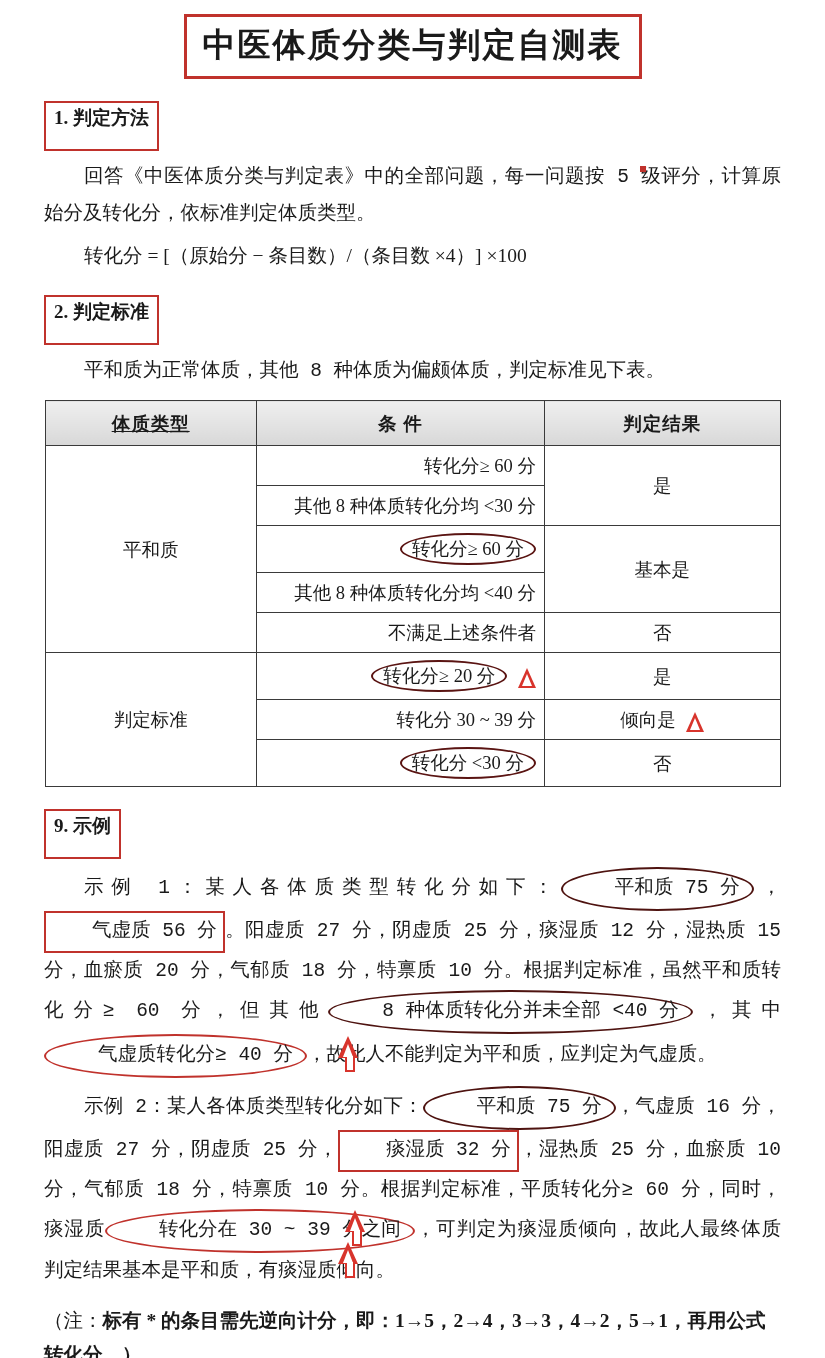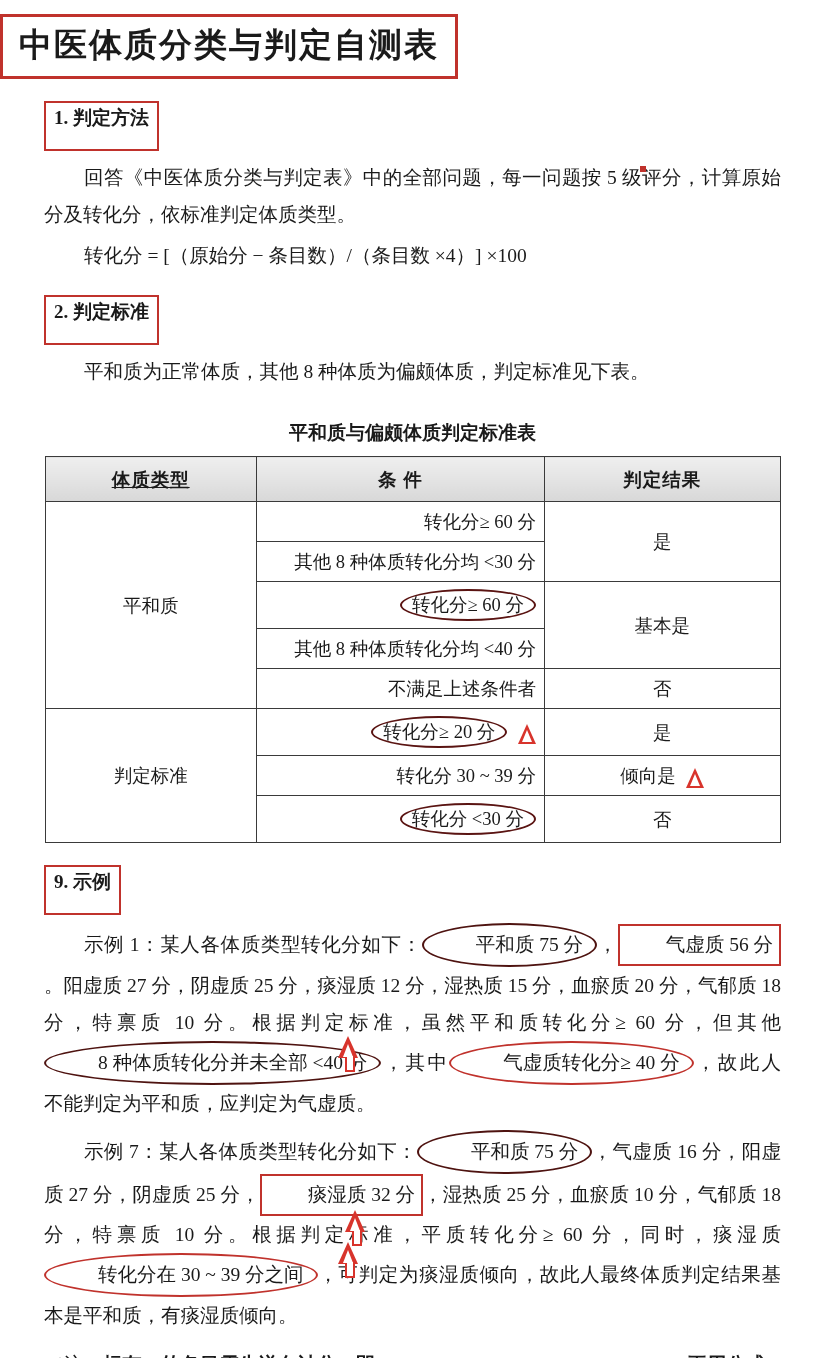--- a/index.html
+++ b/index.html
@@ -17,21 +17,21 @@
   }
   .page {
     position: relative;
     width: 825px;
     height: 1358px;
     padding: 0;
   }
 
   
   .title-wrap {
-    text-align: left;
+    text-align: center;
     margin-top: 14px;
   }
   .doc-title {
     display: inline-block;
     font-size: 33px;
     font-weight: bold;
     letter-spacing: 2px;
     padding: 6px 16px 8px 16px;
     border: 3px solid #c0322c;
     font-family: "Liberation Serif", "DejaVu Serif", serif;
@@ -50,20 +50,21 @@
     border: 2.5px solid #c0322c;
   }
   p.body {
     font-size: 19.5px;
     line-height: 37px;
     margin: 8px 0 0 0;
     text-align: justify;
   }
   p.indent {
     text-indent: 40px;
+    font-family: Liberation Mono, monospace;
   }
   .formula {
     font-size: 19.5px;
     line-height: 34px;
     margin: 6px 0 0 40px;
   }
   .oval-box {
     display: inline-block;
     padding: 1px 10px 2px 10px;
     border: 2.5px solid #5a1412;
@@ -213,21 +214,20 @@
     
     <div class="heading">1. 判定方法</div>
     <span class="tiny-red-dot" style="left:640px; top:152px;"></span>
     <p class="body indent">回答《中医体质分类与判定表》中的全部问题，每一问题按 5 级评分，计算原始分及转化分，依标准判定体质类型。</p>
     <div class="formula">转化分 = [（原始分 − 条目数）/（条目数 ×4）] ×100</div>
 
     
     <div class="heading">2. 判定标准</div>
     <p class="body indent">平和质为正常体质，其他 8 种体质为偏颇体质，判定标准见下表。</p>
 
-    <div class="table-caption">平和质与偏颇体质判定标准表</div>
 
     <table class="std">
       <thead>
         <tr>
           <th class="col-type">体质类型</th>
           <th class="col-cond">条 件</th>
           <th class="col-res">判定结果</th>
         </tr>
       </thead>
       <tbody>
@@ -276,21 +276,21 @@
           <td>否</td>
         </tr>
       </tbody>
     </table>
 
     
     <div class="heading">9. 示例</div>
 
     <p class="body indent example-p"><span>示例 1：某人各体质类型转化分如下：</span><span class="ellipse-dark">平和质 75 分</span><span>，</span><span class="rect-red">气虚质 56 分</span><span>。阳虚质 27 分，阴虚质 25 分，痰湿质 12 分，湿热质 15 分，血瘀质 20 分，气郁质 18 分，特禀质 10 分。根据判定标准，虽然平和质转化分≥ 60 分，但其他</span><span class="ellipse-dark">8 种体质转化分并未全部 &lt;40 分</span><span>，其中</span><span class="ellipse-red">气虚质转化分≥ 40 分</span><span>，故此人不能判定为平和质，应判定为气虚质。</span></p>
 
-    <p class="body indent example-p"><span>示例 7：某人各体质类型转化分如下：</span><span class="ellipse-dark">平和质 75 分</span><span>，气虚质 16 分，阳虚质 27 分，阴虚质 25 分，</span><span class="rect-red">痰湿质 32 分</span><span>，湿热质 25 分，血瘀质 10 分，气郁质 18 分，特禀质 10 分。根据判定标准，平质转化分≥ 60 分，同时，痰湿质</span><span class="ellipse-red">转化分在 30 ~ 39 分之间</span><span>，可判定为痰湿质倾向，故此人最终体质判定结果基本是平和质，有痰湿质倾向。</span></p>
+    <p class="body indent example-p"><span>示例 2：某人各体质类型转化分如下：</span><span class="ellipse-dark">平和质 75 分</span><span>，气虚质 16 分，阳虚质 27 分，阴虚质 25 分，</span><span class="rect-red">痰湿质 32 分</span><span>，湿热质 25 分，血瘀质 10 分，气郁质 18 分，特禀质 10 分。根据判定标准，平质转化分≥ 60 分，同时，痰湿质</span><span class="ellipse-red">转化分在 30 ~ 39 分之间</span><span>，可判定为痰湿质倾向，故此人最终体质判定结果基本是平和质，有痰湿质倾向。</span></p>
 
     <p class="note"><span class="reg">（注：</span><span>标有 * 的条目需先逆向计分，即：1→5，2→4，3→3，4→2，5→1，再用公式转化分。）</span></p>
 
   </div>
 
   <div class="float-arrow" style="left:338px; top:1022px;">
       <span class="stem"></span>
     </div>
   <div class="float-arrow" style="left:345px; top:1196px;">
       <span class="stem"></span>

